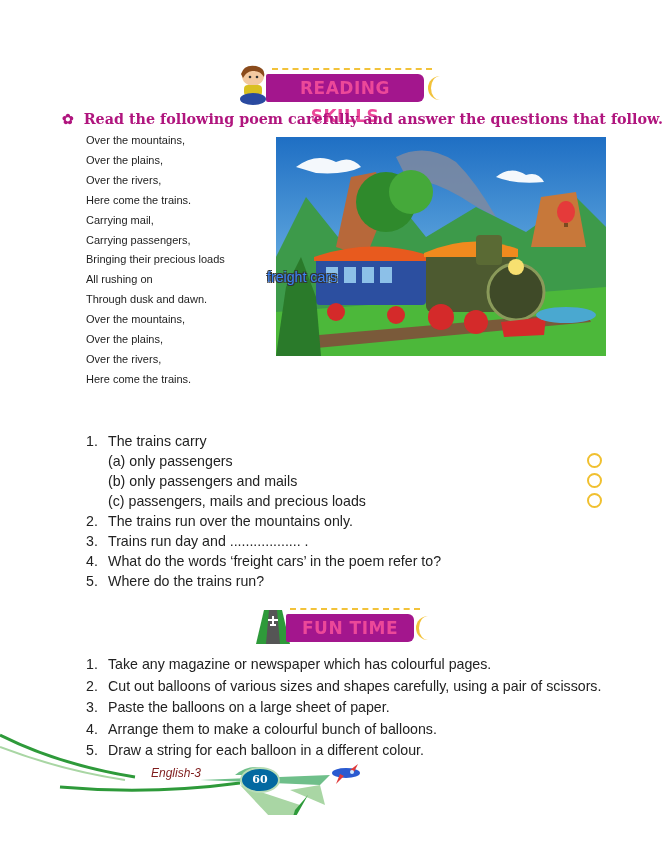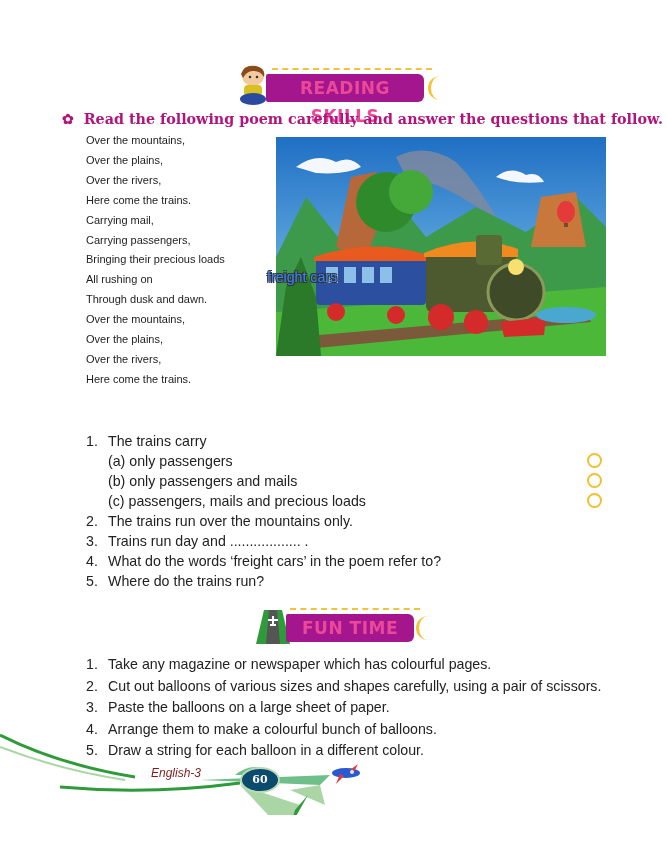--- a/index.html
+++ b/index.html
@@ -26,21 +26,21 @@
   .qlist { position:absolute; left:86px; top:431px; font-family:"Liberation Sans", sans-serif; font-size:14.2px; line-height:20px; color:#222; }
   .qrow { white-space:nowrap; display:flex; }
   .qnum { width:22px; display:inline-block; }
   .opt { padding-left:22px; white-space:nowrap; }
 
   .circle { position:absolute; width:15px; height:15px; border:2px solid #f0c030; border-radius:50%; box-sizing:border-box; }
 
   .funlist { position:absolute; left:86px; top:654px; font-family:"Liberation Sans", sans-serif; font-size:14.2px; line-height:21.5px; color:#222; }
 
   .footer-label { position:absolute; left:143px; top:766px; font-family:"Liberation Sans", sans-serif; font-style:italic; font-size:12px; color:#7f1d1d;margin-left:8px; }
-  .page-num { position:absolute; left:240px; top:767px; width:36px; height:22px; border-radius:50%; background:#0c4a6e; border:2px solid #b7dcb5; color:#fff; font-family:"DejaVu Serif", serif; font-weight:bold; font-size:11px; text-align:center; line-height:22px; }
+  .page-num { position:absolute; left:240px; top:767px; width:36px; height:22px; border-radius:50%; background:#0369a1; border:2px solid #b7dcb5; color:#fff; font-family:"DejaVu Serif", serif; font-weight:bold; font-size:11px; text-align:center; line-height:22px; }
 </style>
 </head>
 <body>
 
 <div class="banner" style="left:236px; top:68px; width:200px;">
   <svg class="abs" style="left:0; top:-4px;" width="34" height="42" viewBox="0 0 34 42">
     <ellipse cx="17" cy="12" rx="11" ry="10" fill="#f3c9a0"></ellipse>
     <path d="M5 10 Q8 0 20 2 Q30 4 28 13 Q24 6 16 7 Q10 8 7 14 Z" fill="#8a4b1c"></path>
     <circle cx="14" cy="13" r="1.3" fill="#333"></circle>
     <circle cx="21" cy="13" r="1.3" fill="#333"></circle>

